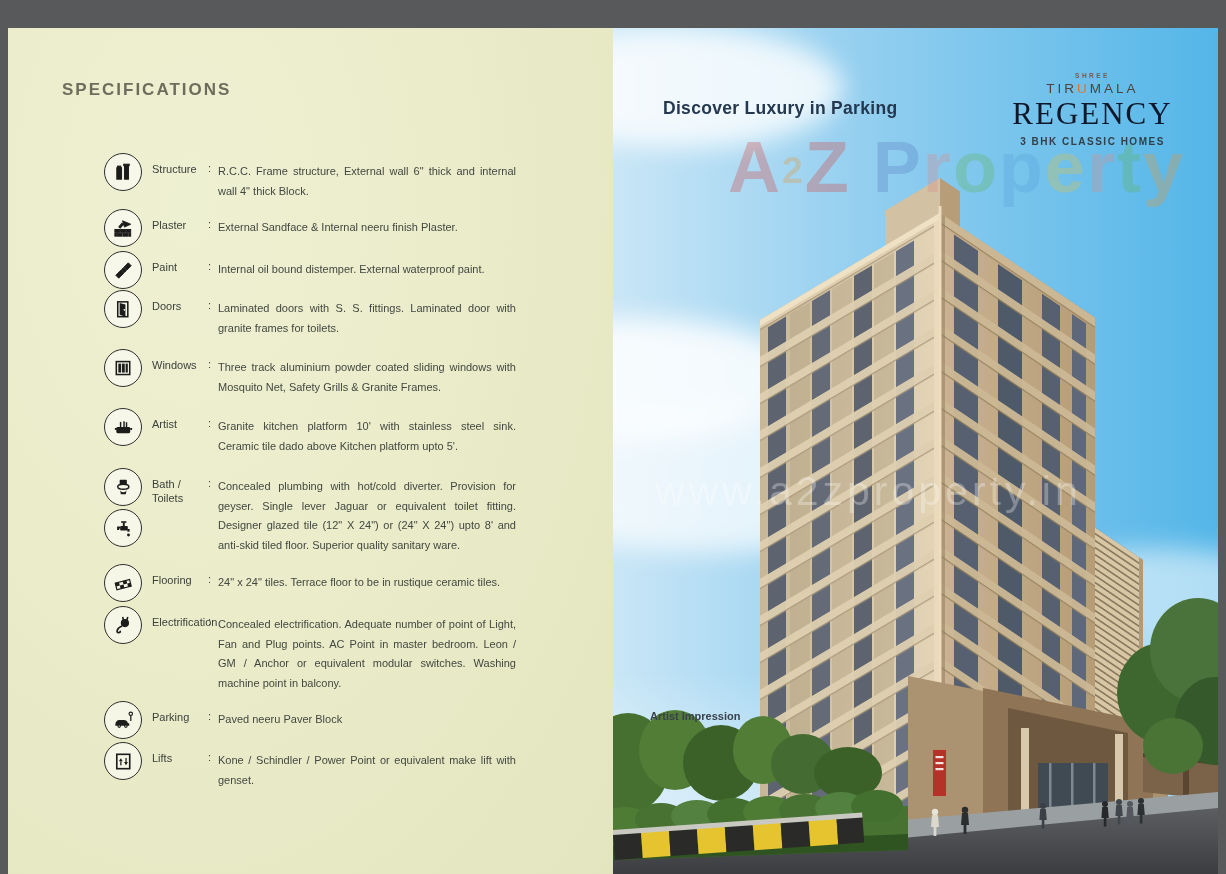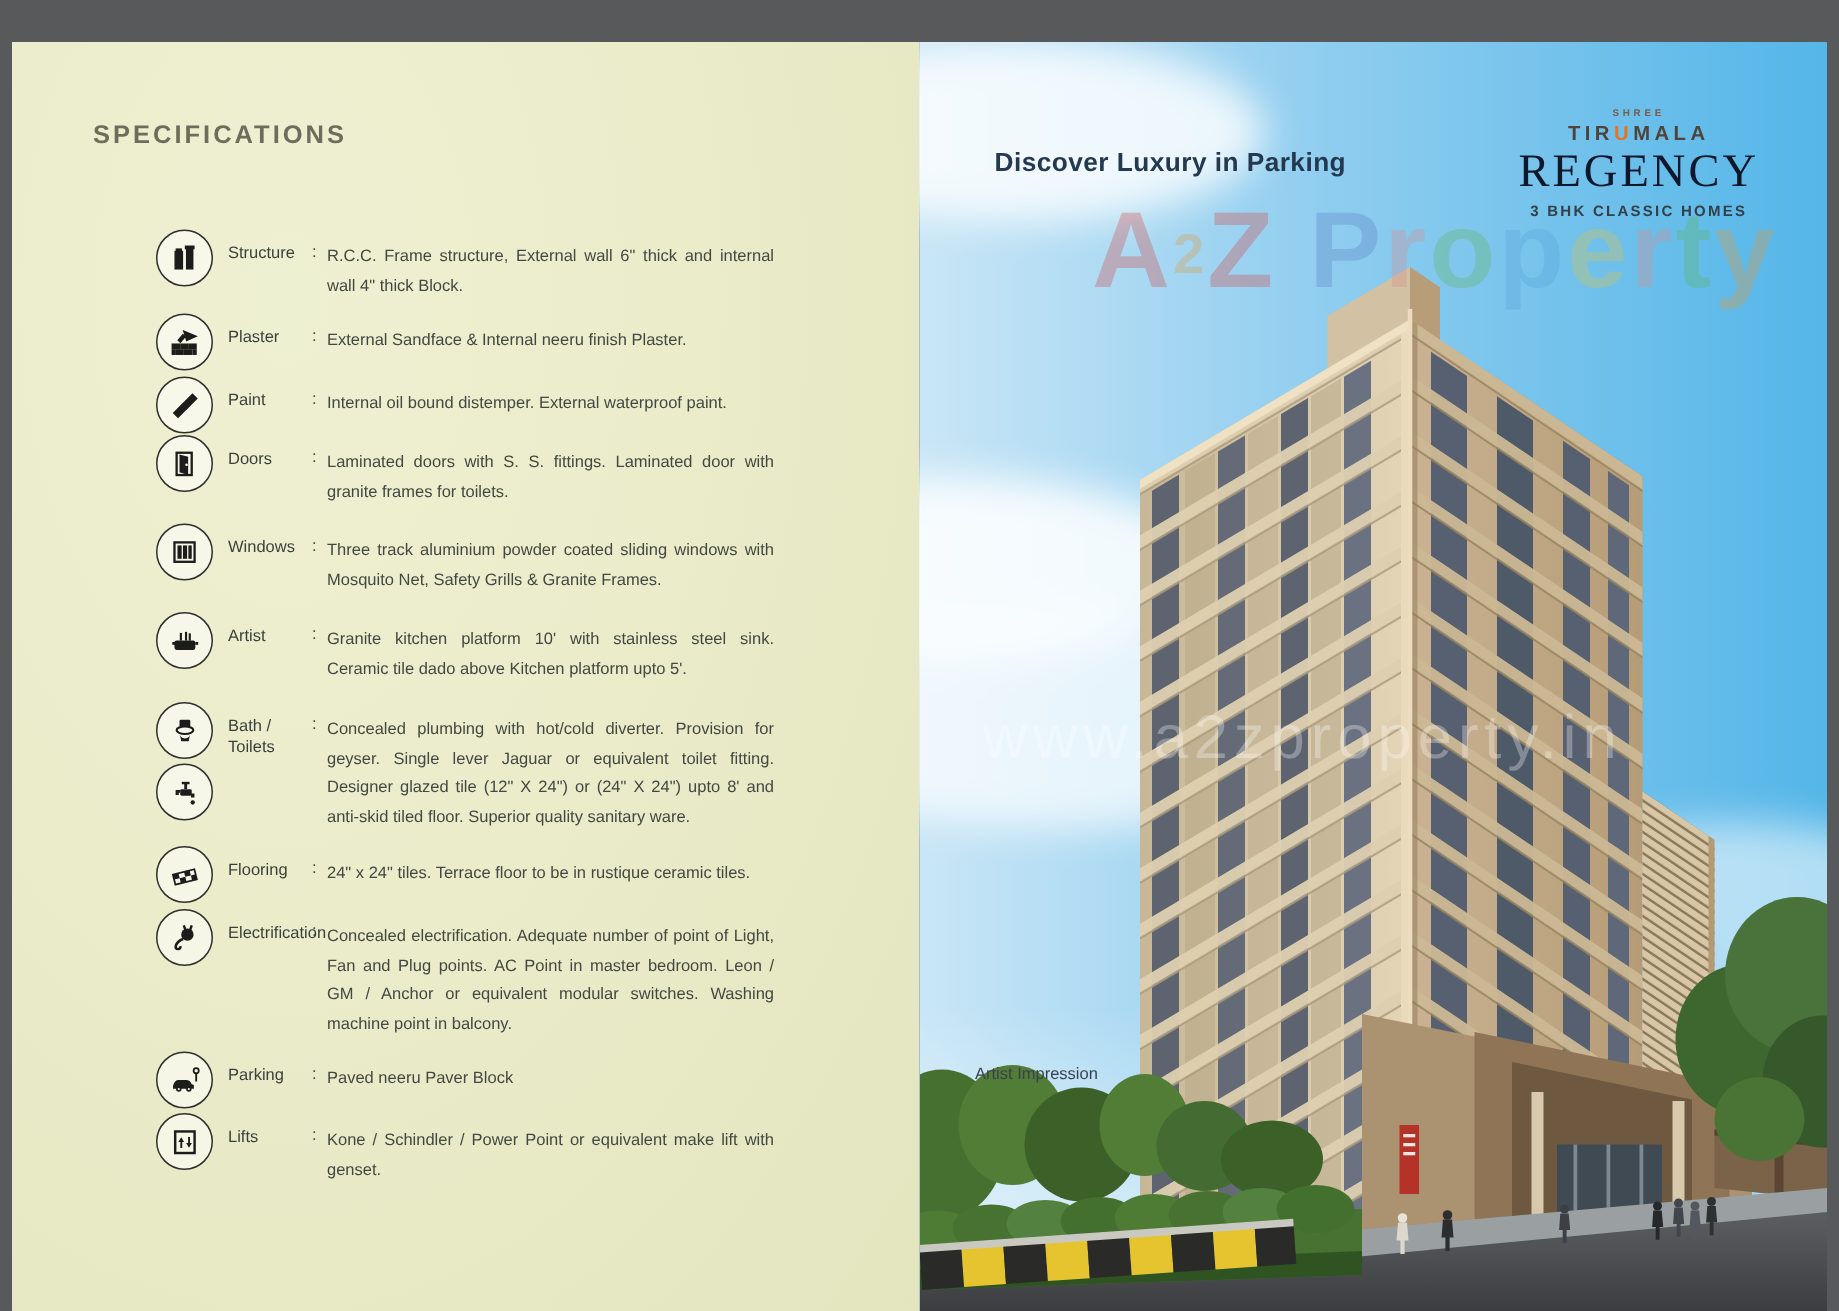--- a/index.html
+++ b/index.html
@@ -20,30 +20,30 @@
   .spec-colon{position:absolute;left:104px;top:9px;font-size:11px;color:#434840;}
   .spec-desc{position:absolute;left:114px;top:9px;width:298px;font-size:11px;line-height:19.5px;
     color:#434840;text-align:justify;}
 
   
   .right-panel{position:relative;width:605px;height:858px;overflow:hidden;background:#9fd3f1;}
   .scene{position:absolute;left:0;top:0;width:605px;height:858px;}
   .tagline{position:absolute;left:50px;top:70px;font-size:17.5px;font-weight:bold;color:#24384f;letter-spacing:.3px;}
   .logo{position:absolute;right:38px;top:44px;width:175px;text-align:center;}
   .logo-pre{font-size:6.5px;letter-spacing:2.5px;color:#7a5c48;font-weight:bold;}
-  .logo-brand{font-size:13.5px;letter-spacing:3px;color:#50443a;font-weight:bold;margin-top:2px;}
+  .logo-brand{font-size:13.5px;letter-spacing:3px;color:#50443a;font-weight:normal;margin-top:2px;}
   .logo-brand .accent{color:#e0762a;}
   .logo-name{font-family:Liberation Serif, serif;font-size:31px;letter-spacing:2px;color:#0f172a;margin-top:0px;}
   .logo-sub{font-size:10px;letter-spacing:1.5px;color:#33404a;font-weight:bold;margin-top:4px;}
   .wm-top{position:absolute;left:115px;top:98px;font-size:72px;font-weight:bold;letter-spacing:2px;
     opacity:.32;white-space:nowrap;}
   .wm-top .wm-small{font-size:.52em;vertical-align:9px;}
   .wm-mid{position:absolute;left:42px;top:440px;font-size:41px;letter-spacing:4px;
     color:rgba(255,255,255,.30);white-space:nowrap;}
-  .artist-note{position:absolute;left:37px;top:682px;font-size:11px;font-weight:normal;color:#39414c;}
+  .artist-note{position:absolute;left:37px;top:682px;font-size:11px;font-weight:bold;color:#39414c;}
 </style>
 </head>
 <body>
 
 <div class="page">
   <div class="canvas">
 
     <div class="left-panel">
       <div class="spec-title">SPECIFICATIONS</div>
 

